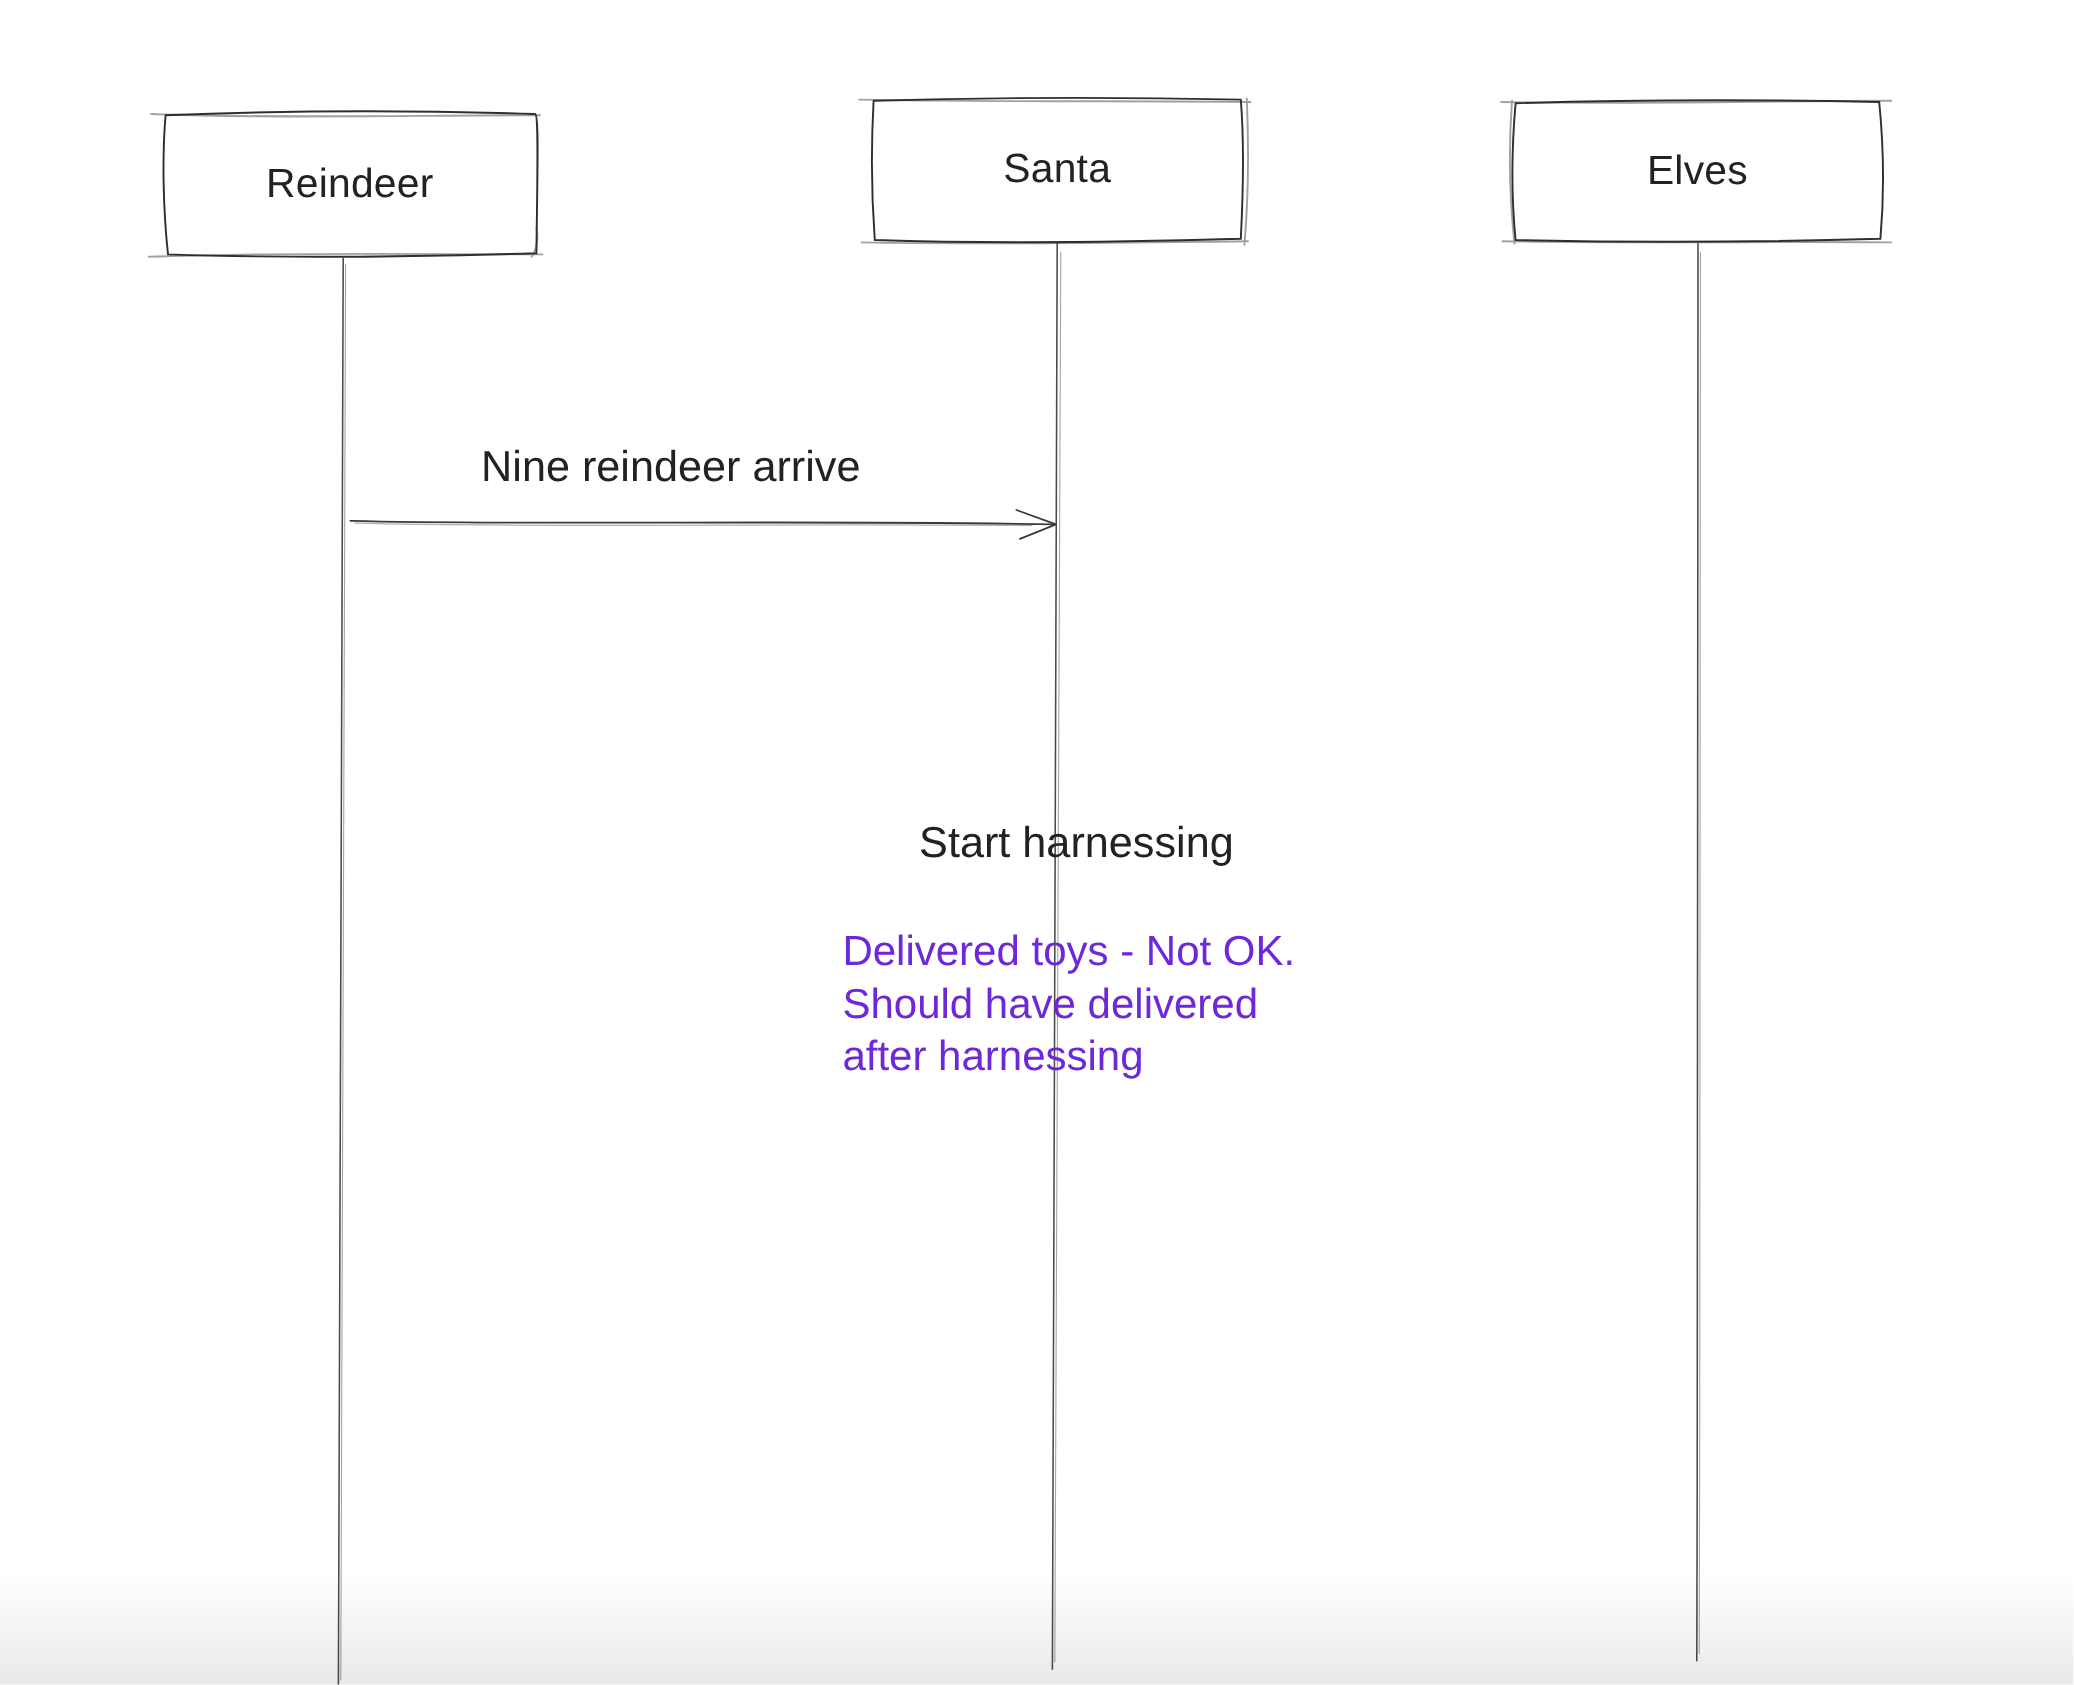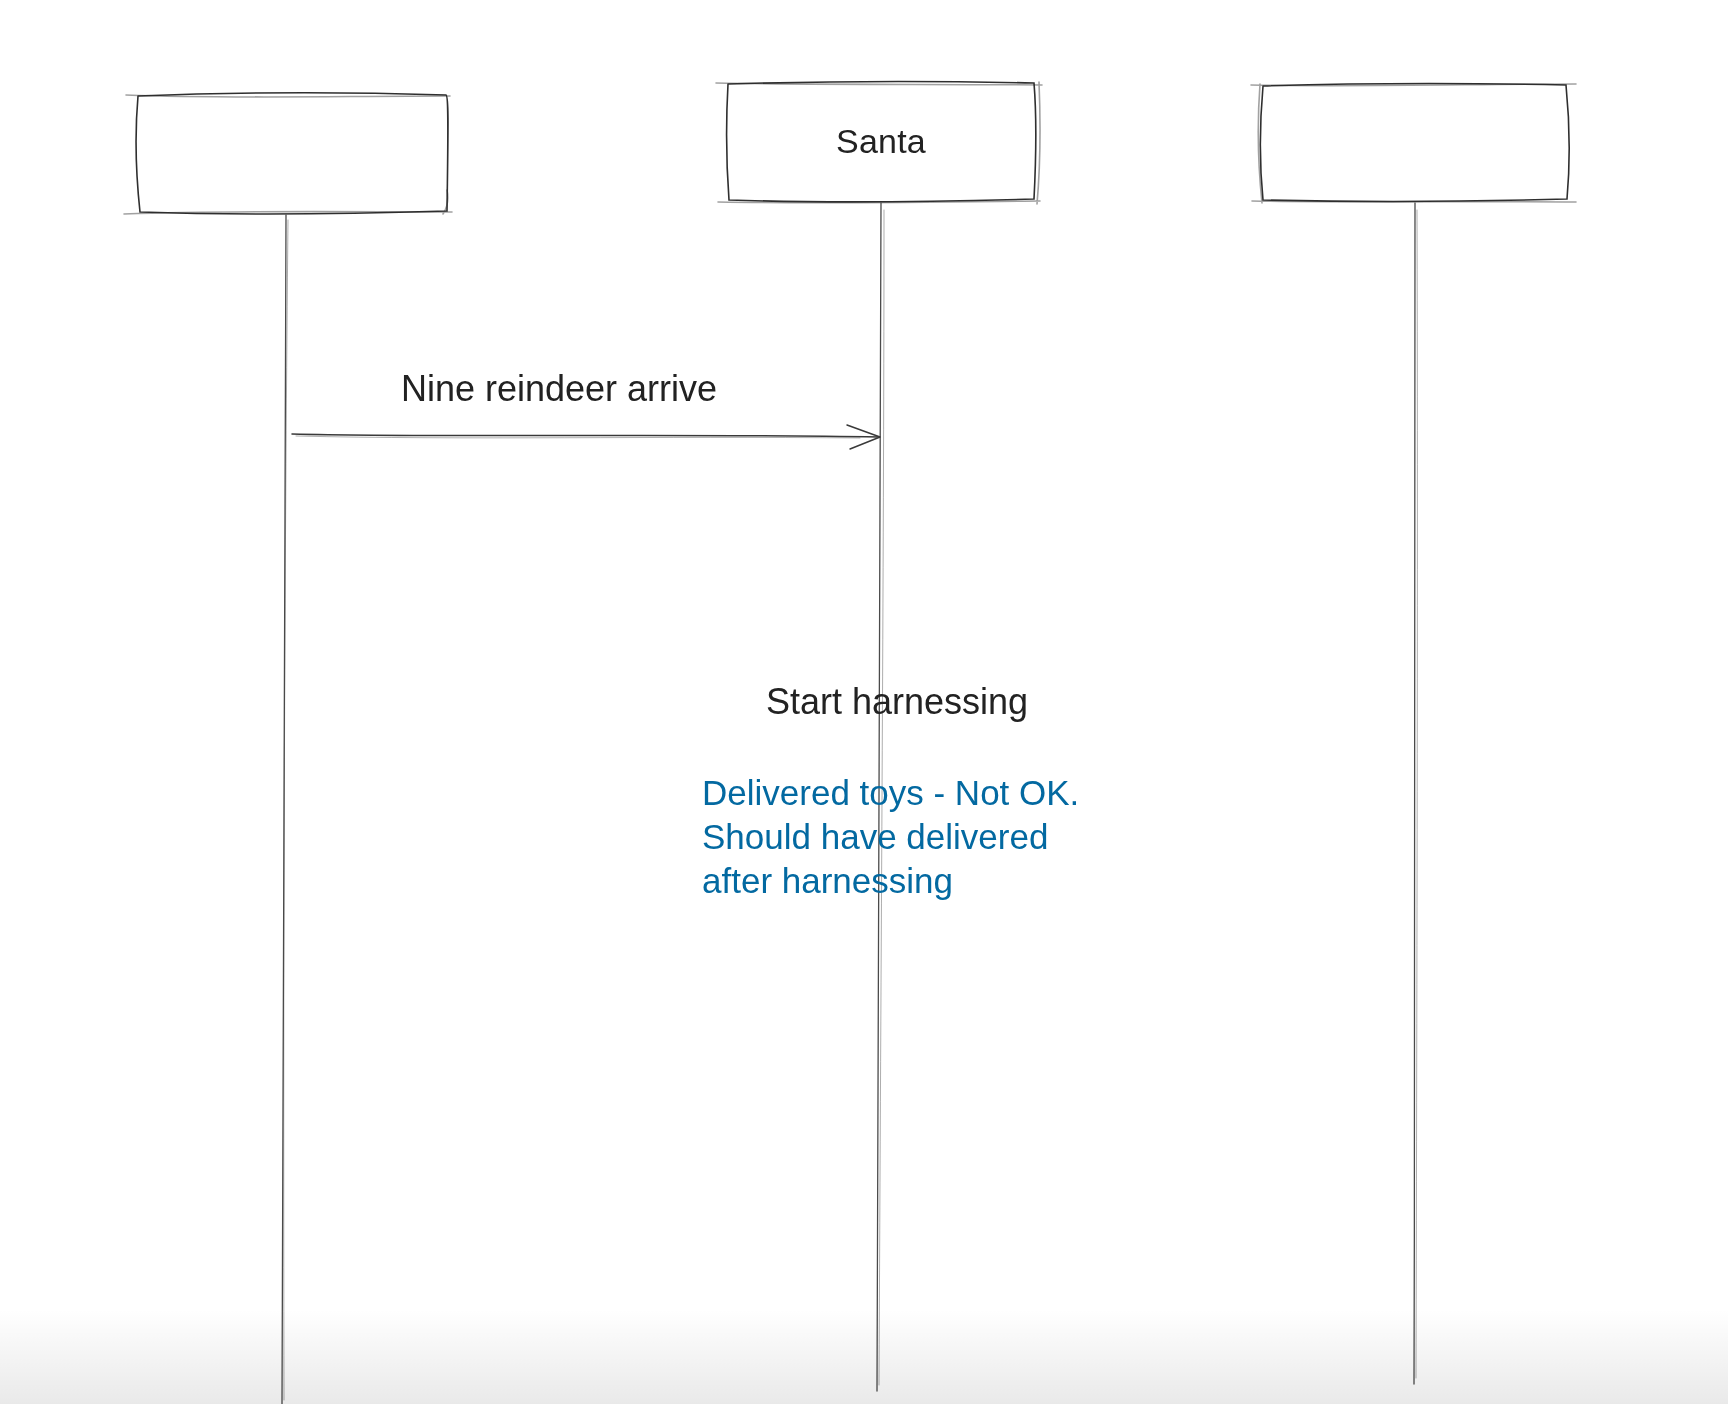--- a/index.html
+++ b/index.html
@@ -38,21 +38,21 @@
   }
   .note-dark {
     font-size: 36px;
     transform: translateX(-50%);
     margin-left: 20px;
   }
   .note-red {
     position: absolute;
     font-size: 35px;
     line-height: 44px;
-    color: #0369a1;
+    color: #6d28d9;
     white-space: nowrap;
   }
   .bottom-fade {
     position: absolute;
     left: 0;
     bottom: 0;
     width: 100%;
     height: 95px;
     background: linear-gradient(to bottom, rgba(0,0,0,0) 0%, rgba(0,0,0,0.085) 100%);
     pointer-events: none;
@@ -98,23 +98,25 @@
       <path opacity="0.5" stroke-width="0.9" d="M 1417 210 C 1418 520 1417 960 1416 1378"></path>
     </g>
 
     <g stroke="#3a3a3a" stroke-width="1.5" stroke-linecap="round">
       <path d="M 292 434 C 450 438 660 433 879 437"></path>
       <path opacity="0.4" stroke-width="1" d="M 296 436 C 460 440 660 436 860 438"></path>
       <path d="M 880 437 L 847 425 M 880 437 L 850 449"></path>
     </g>
   </svg>
 
+  <div class="label actor-label" style="left:135px; top:92px; width:313px; line-height:122px;">Reindeer</div>
 
   <div class="label actor-label" style="left:725px; top:80px; width:312px; line-height:122px;">Santa</div>
 
+  <div class="label actor-label" style="left:1259px; top:82px; width:311px; line-height:120px;">Elves</div>
 
   <div class="label msg-label" style="left:392px; top:356px; width:334px;margin-top:12px;">Nine reindeer arrive</div>
 
   <div class="label note-dark" style="left:877px; top:681px;">Start harnessing</div>
 
   <div class="note-red" style="left:702px; top:771px;">
     <div>Delivered toys - Not OK.</div>
     <div>Should have delivered</div>
     <div>after harnessing</div>
   </div>

